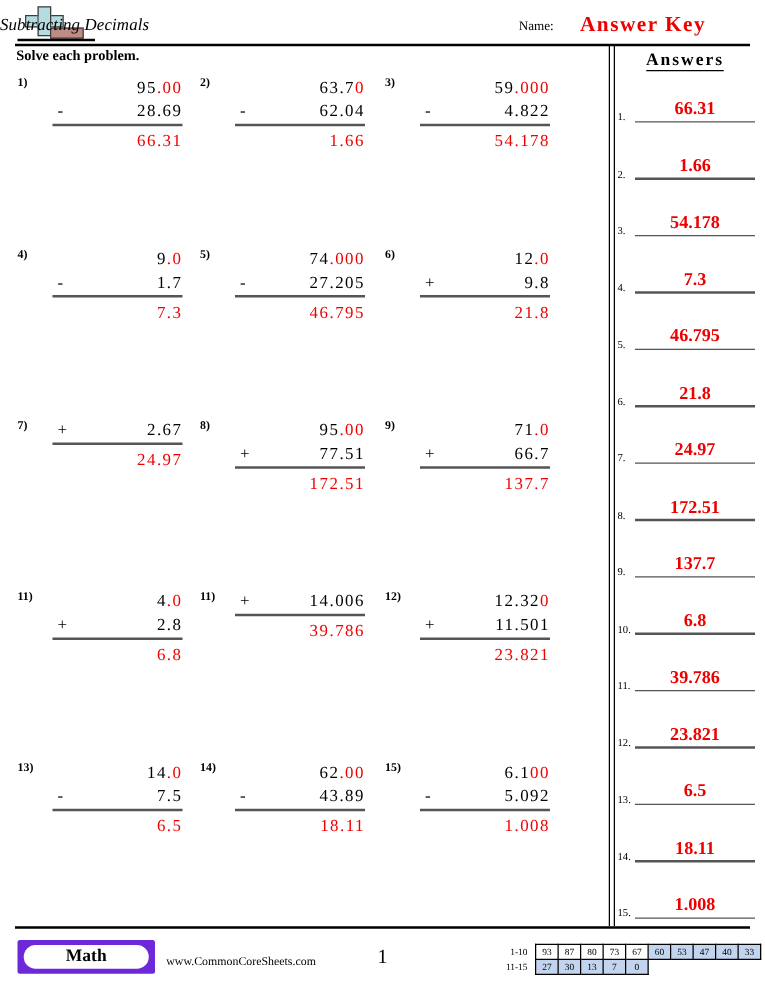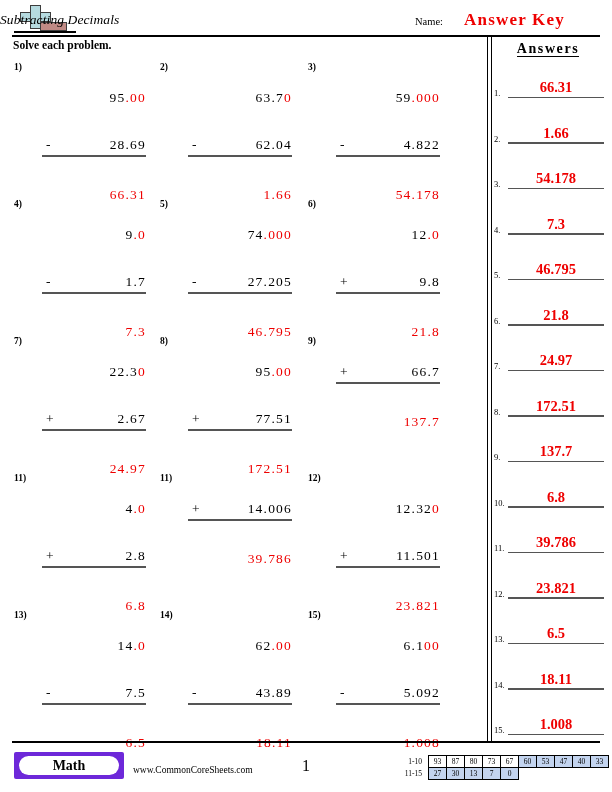--- a/index.html
+++ b/index.html
@@ -146,21 +146,20 @@
     font-family: "Liberation Serif", serif;
     font-size: 13.5px;
     letter-spacing: 1.2px;
   }
   .srow {
     display: block;
     text-align: right;
     height: 19px;
     line-height: 19px;
     white-space: pre;
-    margin-top: 28px;
   }
   .srow.op {
     position: relative;
   }
   .op-sign {
     position: absolute;
     left: 4px;
     top: 0;
   }
   .rule {
@@ -363,38 +362,38 @@
           <div class="srow op"><span class="op-sign">+</span><span>9.8</span></div>
           <div class="rule"></div>
           <div class="srow ans">21.8</div>
         </div>
       </div>
     </div>
     <div class="prow">
       <div class="prob c0">
         <div class="pnum">7)</div>
         <div class="stack">
-          <div class="srow"><span>22.3</span><span class="red">0</span></div>
           <div class="srow op"><span class="op-sign">+</span><span>2.67</span></div>
           <div class="rule"></div>
           <div class="srow ans">24.97</div>
         </div>
       </div>
       <div class="prob c1">
         <div class="pnum">8)</div>
         <div class="stack">
           <div class="srow"><span>95</span><span class="red">.00</span></div>
           <div class="srow op"><span class="op-sign">+</span><span>77.51</span></div>
           <div class="rule"></div>
           <div class="srow ans">172.51</div>
         </div>
       </div>
       <div class="prob c2">
         <div class="pnum">9)</div>
         <div class="stack">
+          <div class="srow"><span>71</span><span class="red">.0</span></div>
           <div class="srow op"><span class="op-sign">+</span><span>66.7</span></div>
           <div class="rule"></div>
           <div class="srow ans">137.7</div>
         </div>
       </div>
     </div>
     <div class="prow">
       <div class="prob c0">
         <div class="pnum">11)</div>
         <div class="stack">

